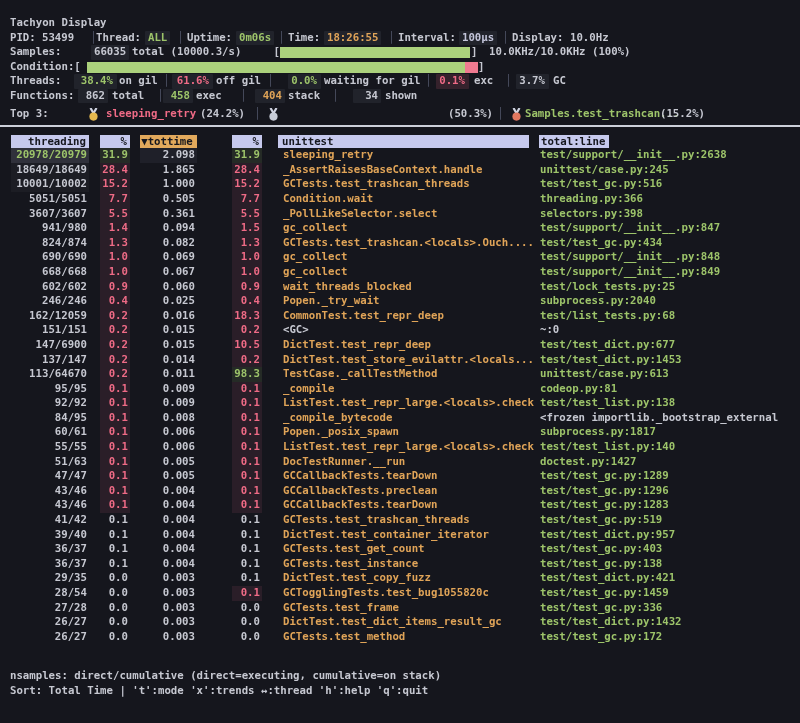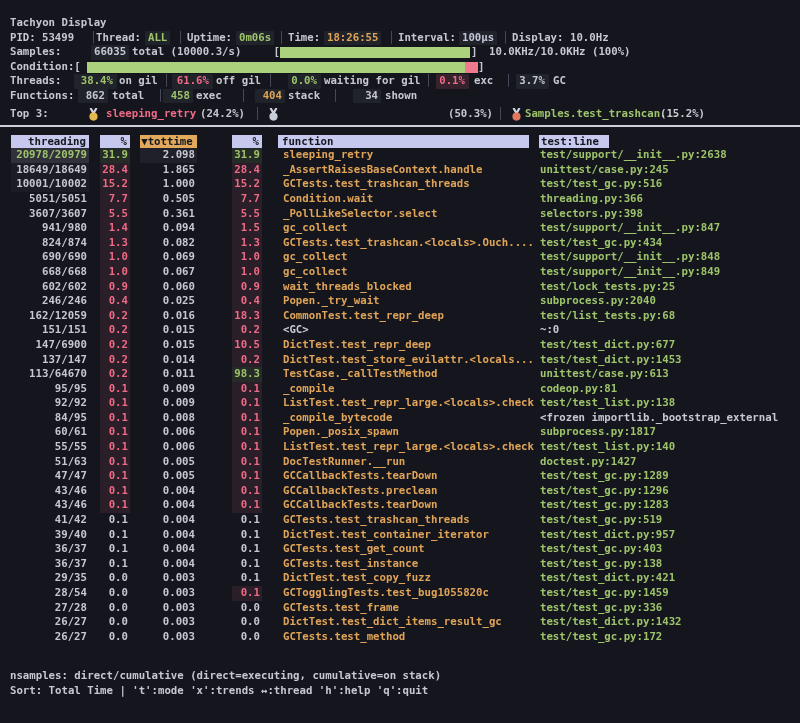--- a/index.html
+++ b/index.html
@@ -57,22 +57,22 @@
         </svg><span class="seg g" style="left: 525px;">Samples.test_trashcan...</span><span class="seg w" style="left: 660px;">(15.2%)</span></div>
       <div class="line" style="top: 669.2px;"><span class="seg w" style="left: 10px;">nsamples: direct/cumulative (direct=executing, cumulative=on stack)</span></div>
       <div class="line" style="top: 683.8px;"><span class="seg w" style="left: 10px;">Sort: Total Time | 't':mode 'x':trends ↔:thread 'h':help 'q':quit</span></div>
     </div>
   <div id="sep"></div>
   <div id="thead">
       <span class="hbox" style="left: 11px; width: 78px; text-align: right; padding-right: 3px;">threading</span>
       <span class="hbox" style="left: 100px; width: 30px; text-align: right; padding-right: 3px;">%</span>
       <span class="hbox sort" style="left: 140px; width: 57px; text-align: center; padding-right: 3px;">▼tottime</span>
       <span class="hbox" style="left: 232px; width: 30px; text-align: right; padding-right: 3px;">%</span>
-      <span class="hbox" style="left: 278px; width: 251px; text-align: left; padding-left: 4px;">function</span>
-      <span class="hbox" style="left: 539px; width: 70px; text-align: left; padding-left: 2px;">test:line</span>
+      <span class="hbox" style="left: 278px; width: 251px; text-align: left; padding-left: 4px;">unittest</span>
+      <span class="hbox" style="left: 539px; width: 70px; text-align: left; padding-left: 2px;">total:line</span>
     </div>
   <div id="tbody">
       <div class="trow"><span class="tc g bg2" style="left: 11px; width: 78px; text-align: right; padding-right: 2px;">20978/20979</span><span class="tc g bgg" style="left: 100px; width: 30px; text-align: right; padding-right: 2px;">31.9</span><span class="tc w bgw" style="left: 140px; width: 57px; text-align: right; padding-right: 2px;">2.098</span><span class="tc g bgg" style="left: 232px; width: 30px; text-align: right; padding-right: 2px;">31.9</span><span class="tc o" style="left: 283px; width: 252px; text-align: left;">sleeping_retry</span><span class="tc g" style="left: 540px; width: 258px; text-align: left;">test/support/__init__.py:2638</span></div>
       <div class="trow"><span class="tc w bg1" style="left: 11px; width: 78px; text-align: right; padding-right: 2px;">18649/18649</span><span class="tc r bgr" style="left: 100px; width: 30px; text-align: right; padding-right: 2px;">28.4</span><span class="tc w" style="left: 140px; width: 57px; text-align: right; padding-right: 2px;">1.865</span><span class="tc r bgr" style="left: 232px; width: 30px; text-align: right; padding-right: 2px;">28.4</span><span class="tc o" style="left: 283px; width: 252px; text-align: left;">_AssertRaisesBaseContext.handle</span><span class="tc g" style="left: 540px; width: 258px; text-align: left;">unittest/case.py:245</span></div>
       <div class="trow"><span class="tc w bg1" style="left: 11px; width: 78px; text-align: right; padding-right: 2px;">10001/10002</span><span class="tc r bgr" style="left: 100px; width: 30px; text-align: right; padding-right: 2px;">15.2</span><span class="tc w" style="left: 140px; width: 57px; text-align: right; padding-right: 2px;">1.000</span><span class="tc r bgr" style="left: 232px; width: 30px; text-align: right; padding-right: 2px;">15.2</span><span class="tc o" style="left: 283px; width: 252px; text-align: left;">GCTests.test_trashcan_threads</span><span class="tc g" style="left: 540px; width: 258px; text-align: left;">test/test_gc.py:516</span></div>
       <div class="trow"><span class="tc w" style="left: 11px; width: 78px; text-align: right; padding-right: 2px;">5051/5051</span><span class="tc r bgr" style="left: 100px; width: 30px; text-align: right; padding-right: 2px;">7.7</span><span class="tc w" style="left: 140px; width: 57px; text-align: right; padding-right: 2px;">0.505</span><span class="tc r bgr" style="left: 232px; width: 30px; text-align: right; padding-right: 2px;">7.7</span><span class="tc o" style="left: 283px; width: 252px; text-align: left;">Condition.wait</span><span class="tc g" style="left: 540px; width: 258px; text-align: left;">threading.py:366</span></div>
       <div class="trow"><span class="tc w" style="left: 11px; width: 78px; text-align: right; padding-right: 2px;">3607/3607</span><span class="tc r bgr" style="left: 100px; width: 30px; text-align: right; padding-right: 2px;">5.5</span><span class="tc w" style="left: 140px; width: 57px; text-align: right; padding-right: 2px;">0.361</span><span class="tc r bgr" style="left: 232px; width: 30px; text-align: right; padding-right: 2px;">5.5</span><span class="tc o" style="left: 283px; width: 252px; text-align: left;">_PollLikeSelector.select</span><span class="tc g" style="left: 540px; width: 258px; text-align: left;">selectors.py:398</span></div>
       <div class="trow"><span class="tc w" style="left: 11px; width: 78px; text-align: right; padding-right: 2px;">941/980</span><span class="tc r bgr" style="left: 100px; width: 30px; text-align: right; padding-right: 2px;">1.4</span><span class="tc w" style="left: 140px; width: 57px; text-align: right; padding-right: 2px;">0.094</span><span class="tc r bgr" style="left: 232px; width: 30px; text-align: right; padding-right: 2px;">1.5</span><span class="tc o" style="left: 283px; width: 252px; text-align: left;">gc_collect</span><span class="tc g" style="left: 540px; width: 258px; text-align: left;">test/support/__init__.py:847</span></div>
       <div class="trow"><span class="tc w" style="left: 11px; width: 78px; text-align: right; padding-right: 2px;">824/874</span><span class="tc r bgr" style="left: 100px; width: 30px; text-align: right; padding-right: 2px;">1.3</span><span class="tc w" style="left: 140px; width: 57px; text-align: right; padding-right: 2px;">0.082</span><span class="tc r bgr" style="left: 232px; width: 30px; text-align: right; padding-right: 2px;">1.3</span><span class="tc o" style="left: 283px; width: 252px; text-align: left;">GCTests.test_trashcan.&lt;locals&gt;.Ouch....</span><span class="tc g" style="left: 540px; width: 258px; text-align: left;">test/test_gc.py:434</span></div>
       <div class="trow"><span class="tc w" style="left: 11px; width: 78px; text-align: right; padding-right: 2px;">690/690</span><span class="tc r bgr" style="left: 100px; width: 30px; text-align: right; padding-right: 2px;">1.0</span><span class="tc w" style="left: 140px; width: 57px; text-align: right; padding-right: 2px;">0.069</span><span class="tc r bgr" style="left: 232px; width: 30px; text-align: right; padding-right: 2px;">1.0</span><span class="tc o" style="left: 283px; width: 252px; text-align: left;">gc_collect</span><span class="tc g" style="left: 540px; width: 258px; text-align: left;">test/support/__init__.py:848</span></div>

